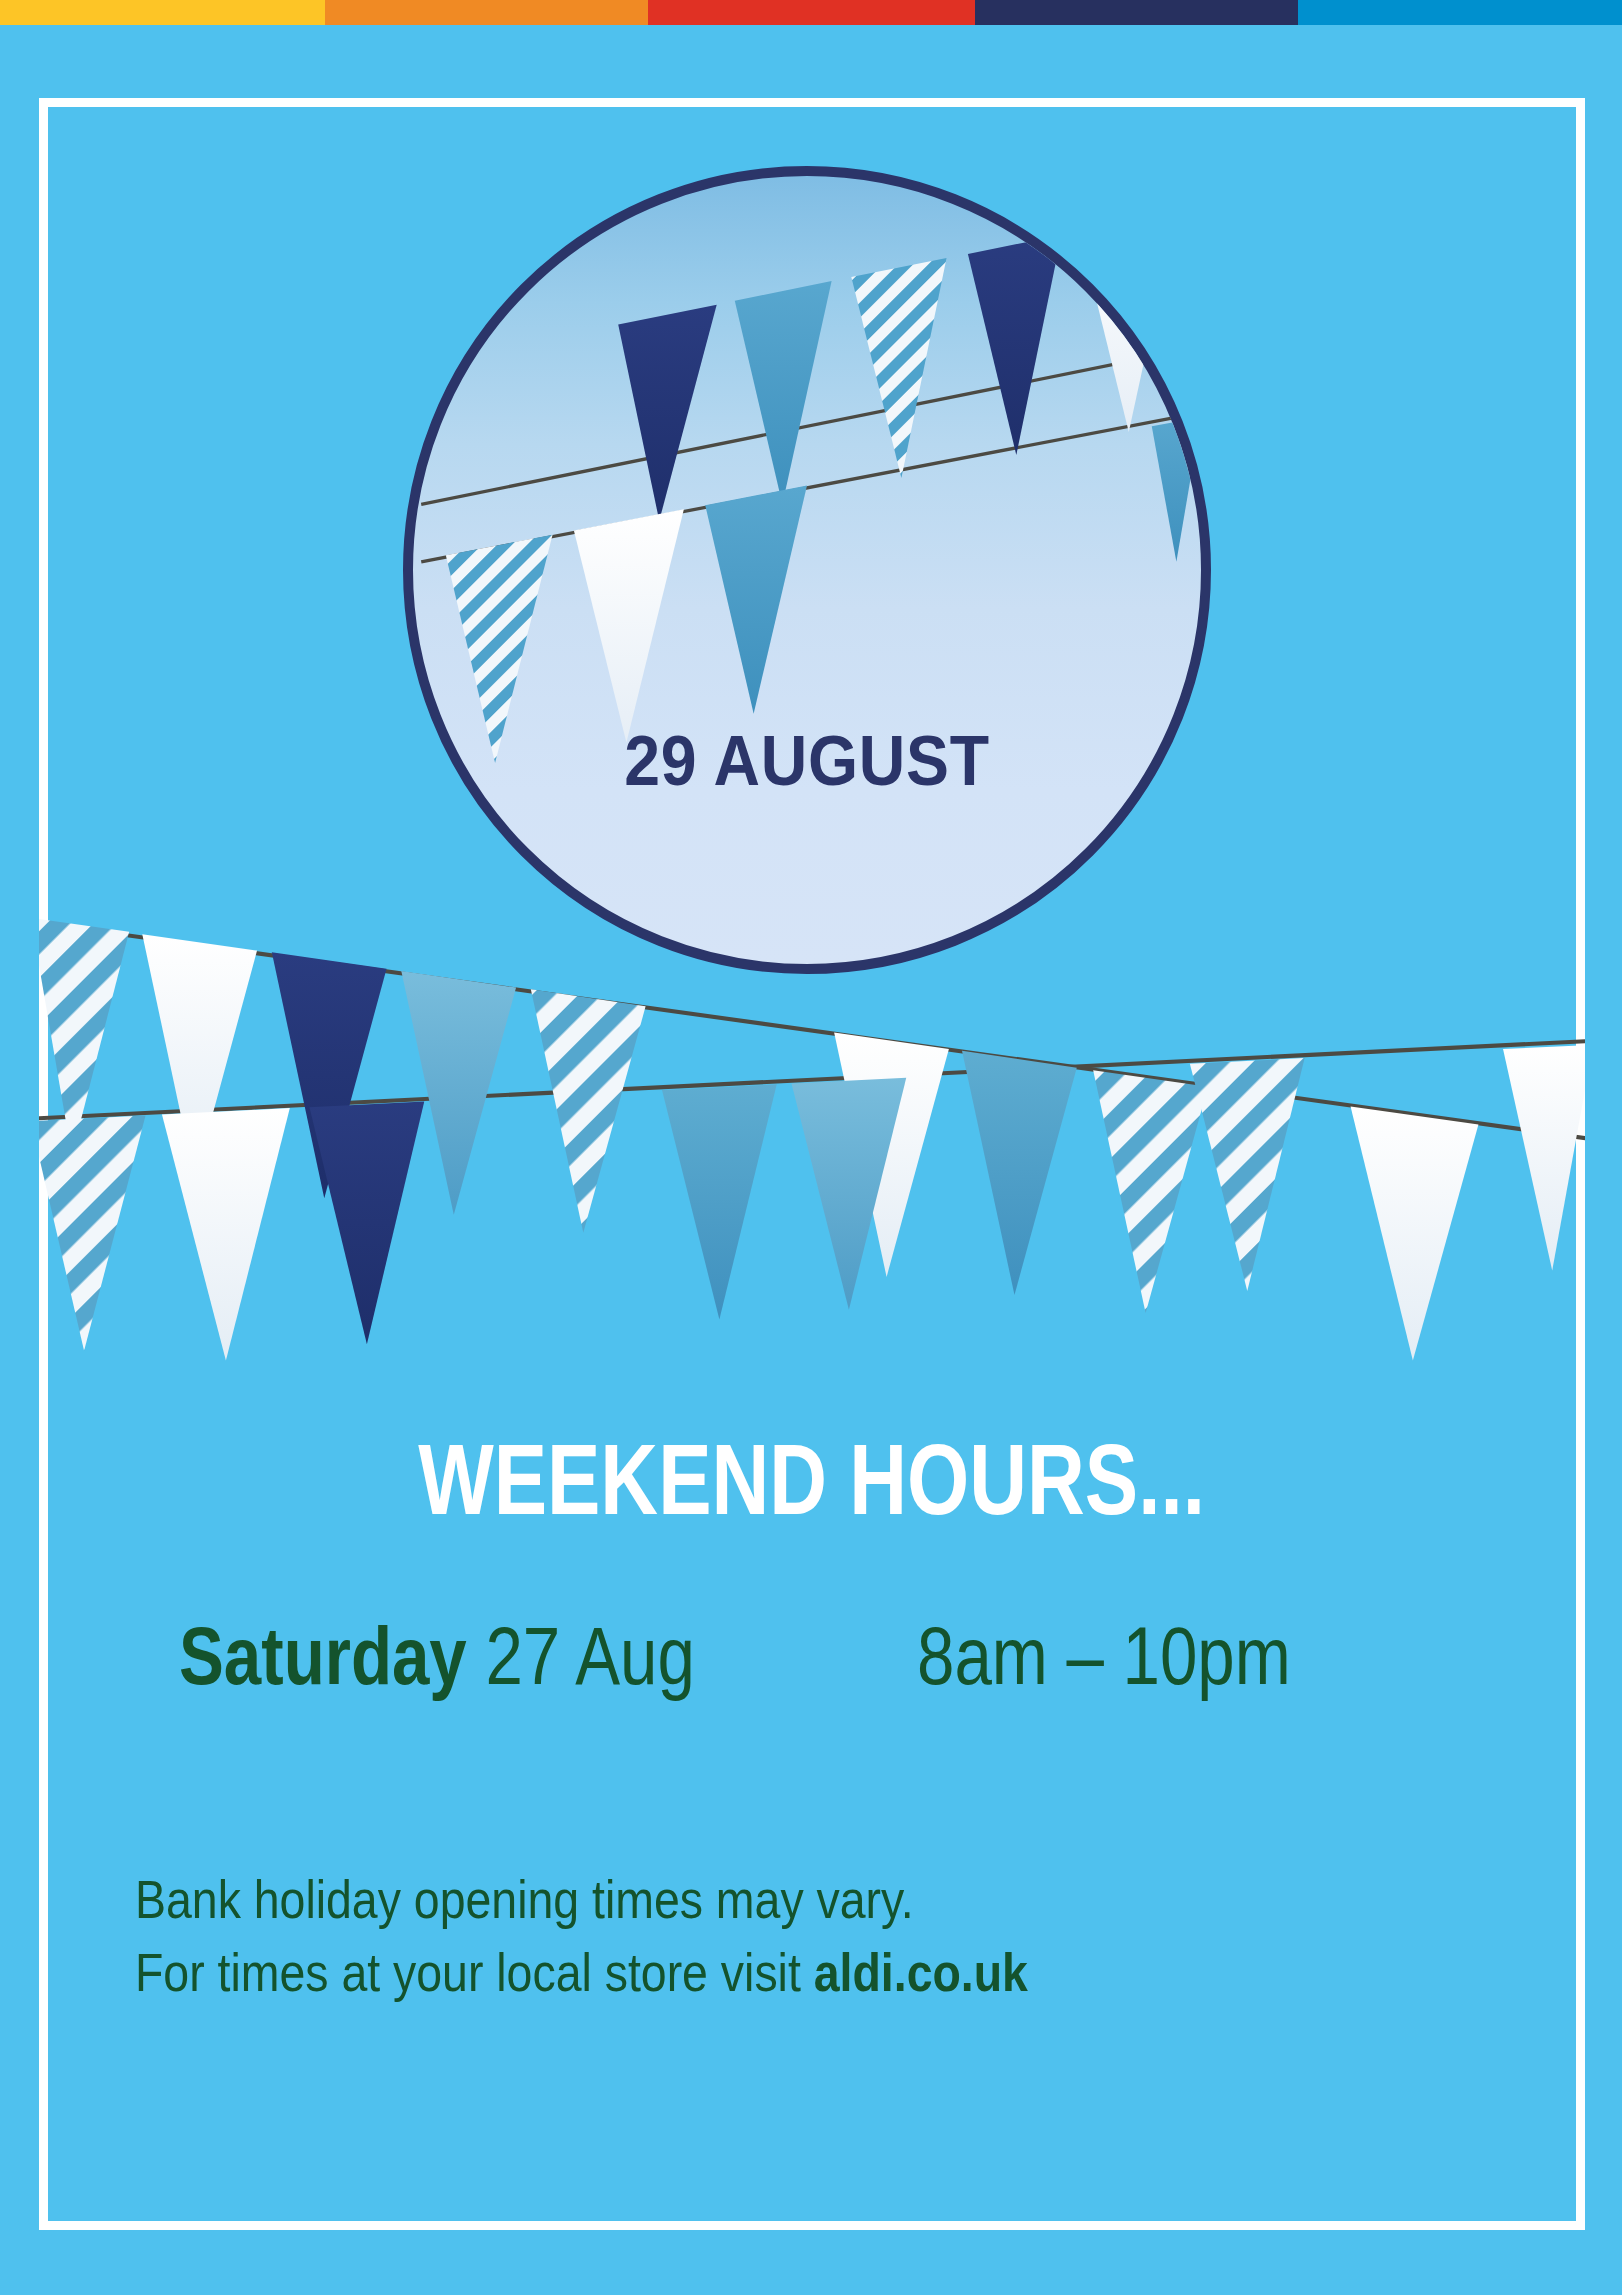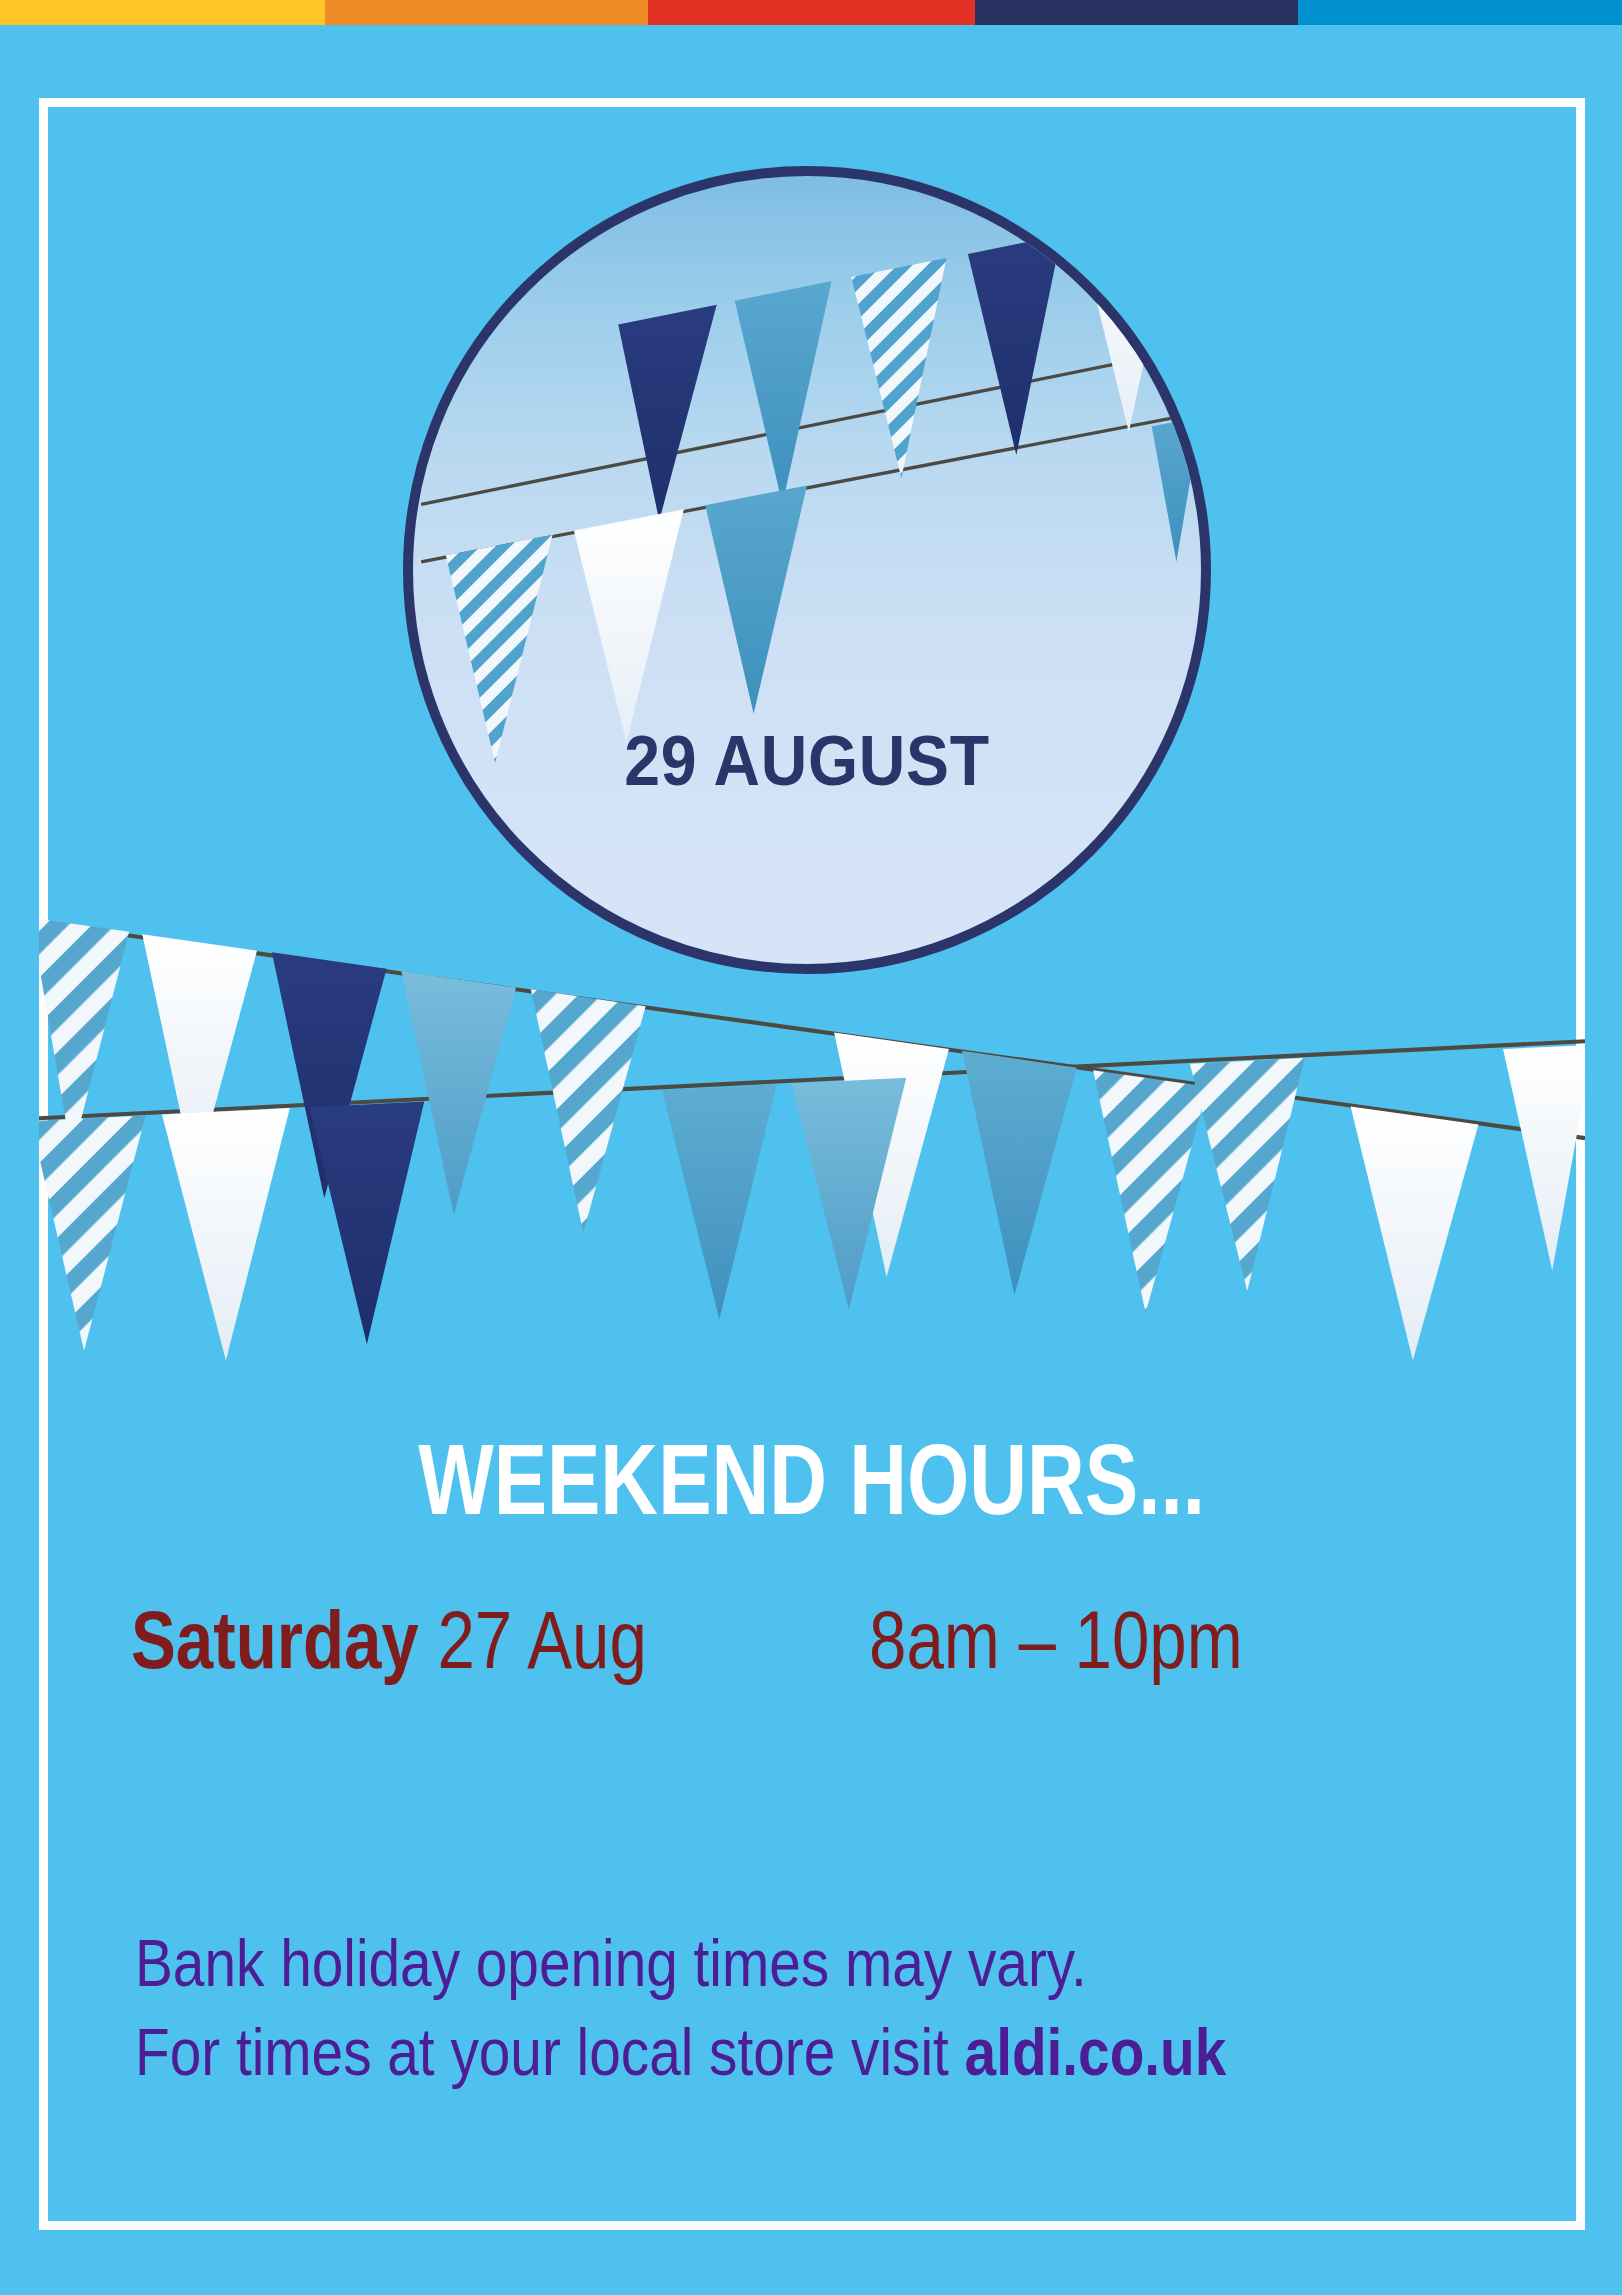--- a/index.html
+++ b/index.html
@@ -91,48 +91,49 @@
   }
 
   
   .hours {
     position:absolute;
     left:131px; top:1582px;
     width:1328px;
   }
   .hours-row {
     display:flex;
-    align-items:center;
-    color:#7f1d1d;
+    align-items:flex-end;
+    color:#14532d;
     height:115px;
     font-size:82px;
     line-height:1;
+    margin-left:48px;
   }
   .hours-row .daycol {
     width:738px;
     white-space:nowrap;
     transform:scaleX(0.82);
     transform-origin:left center;
   }
   .hours-row .day { font-weight:700; }
   .hours-row .date { font-weight:400; }
   .hours-row .time {
     white-space:nowrap;
     font-weight:400;
     transform:scaleX(0.82);
     transform-origin:left center;
   }
 
   
   .footer {
     position:absolute;
-    left:135px; top:1919px;
+    left:135px; top:1863px;
     width:1352px;
-    color:#4c1d95;
-    font-size:66px;
+    color:#14532d;
+    font-size:54px;
     line-height:1.35;
   }
   .footer .fline {
     white-space:nowrap;
     transform:scaleX(0.86);
     transform-origin:left center;
   }
   .footer .bold { font-weight:700; }
 </style>
 </head>

